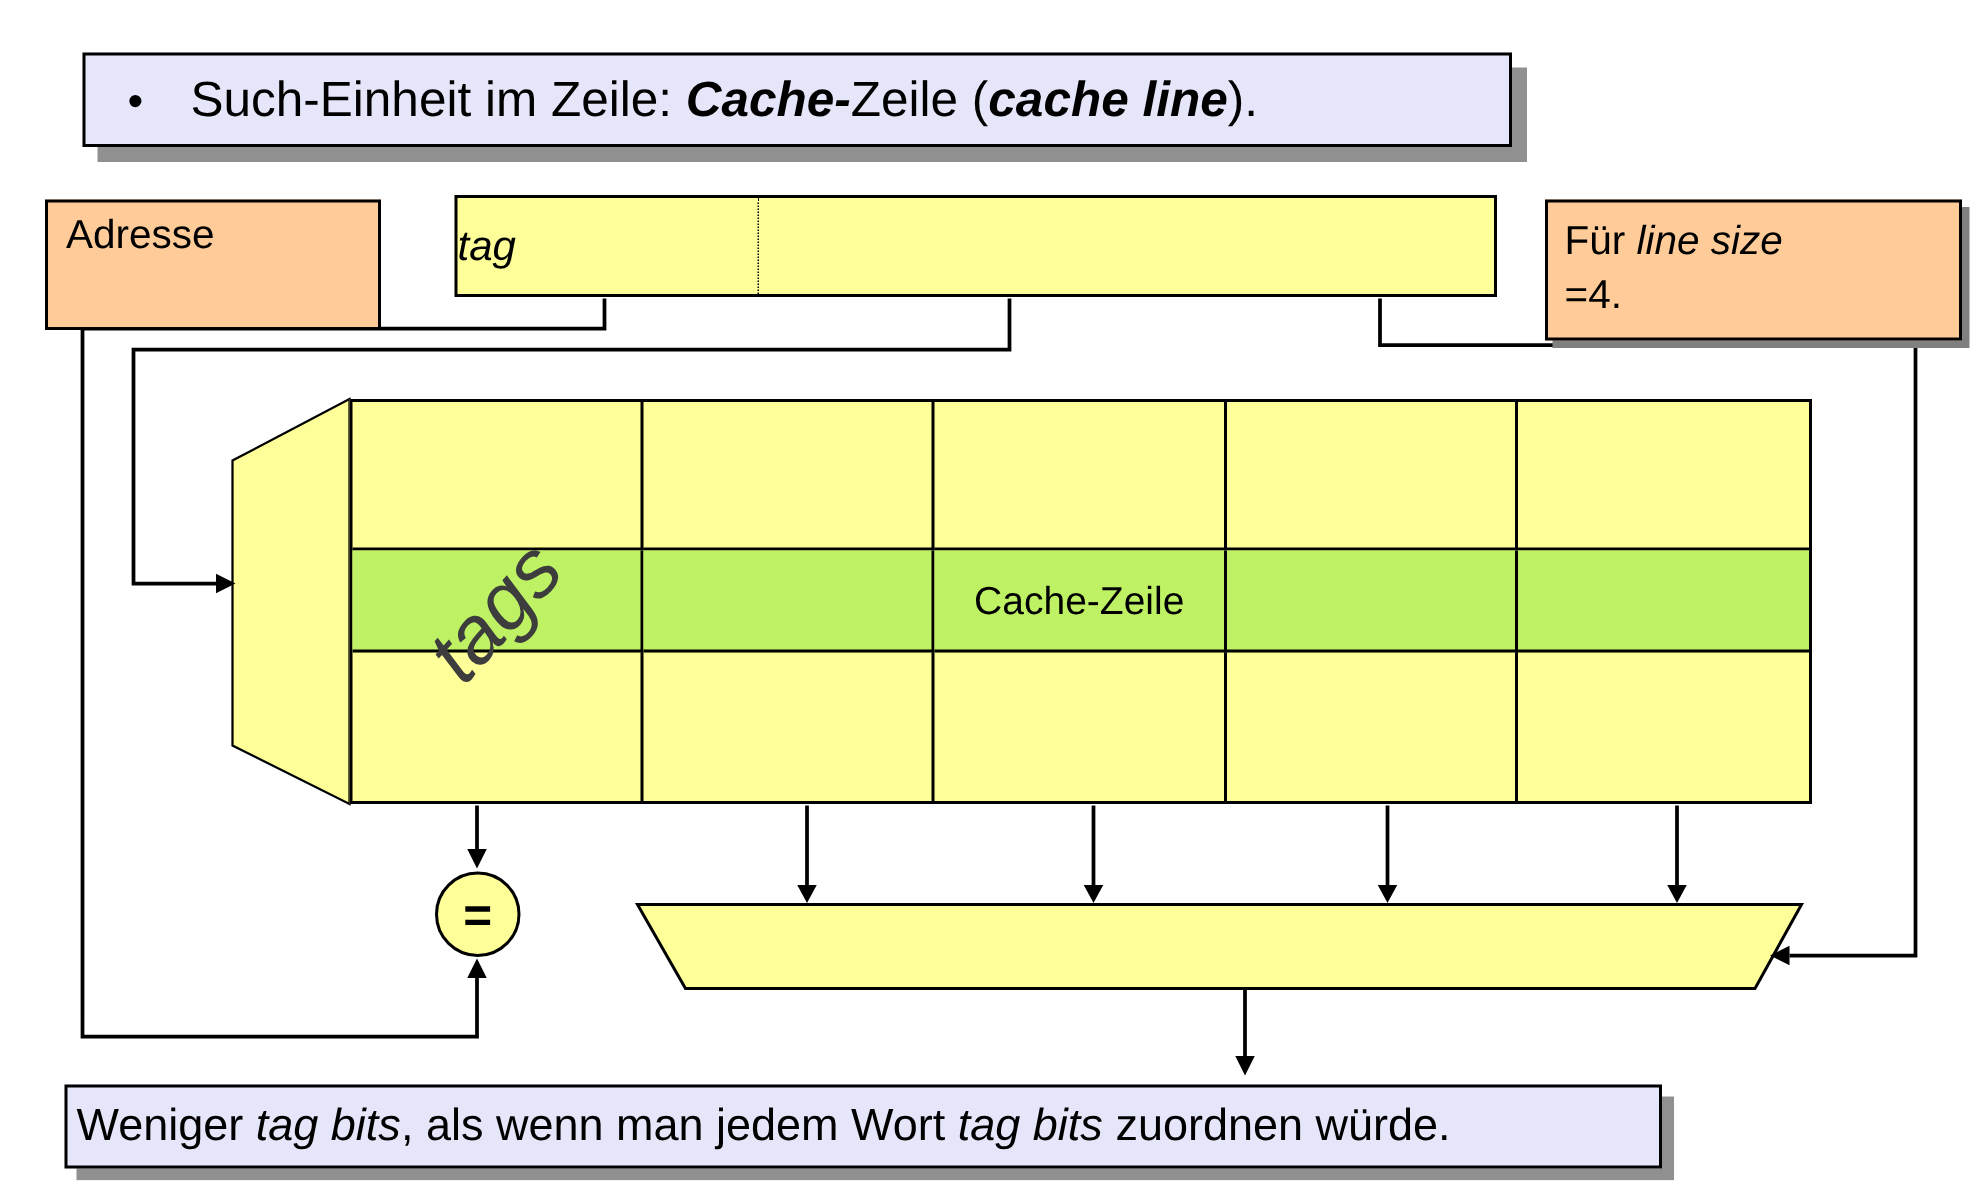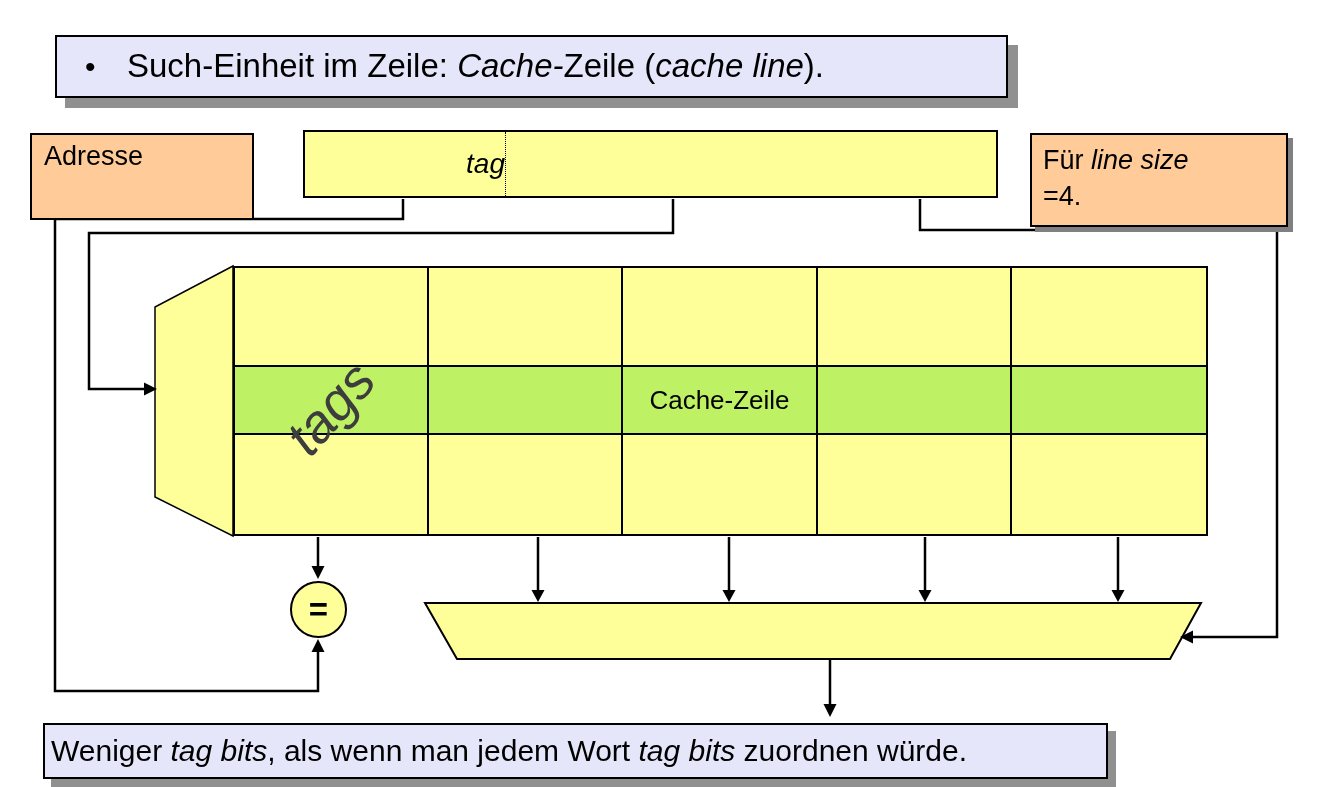--- a/index.html
+++ b/index.html
@@ -5,47 +5,47 @@
   html,body{margin:0;padding:0;background:#fff;}
   #canvas{
     position:relative;width:1323px;height:787px;background:#ffffff;
     font-family:"Liberation Sans","DejaVu Sans",sans-serif;color:#000;overflow:hidden;
   }
   .abs{position:absolute;box-sizing:border-box;}
   
   .seg-n{font-style:normal;font-weight:normal;}
   .seg-i{font-style:italic;}
   .seg-b{font-weight:normal;margin-top:40px;}
-  .seg-bi{font-weight:normal;font-style:italic;text-align:right;}
+  .seg-bi{font-weight:bold;font-style:italic;text-align:right;}
 
   
   .banner{
     background:#e6e6fa;border:2px solid #000;
     white-space:nowrap;overflow:hidden;
   }
   #title-box{left:55px;top:35px;width:953px;height:63px;
     font-size:33px;line-height:58px;padding-left:28px;
     box-shadow:10px 10px 0 #909090;}
   #title-box .bullet{display:inline-block;width:42px;font-size:30px;}
   #bottom-box{left:43px;top:723px;width:1065px;height:56px;
     font-size:30px;line-height:51px;padding-left:6px;
     box-shadow:8px 8px 0 #909090;}
 
   
   .orange{background:#ffcc99;border:2px solid #000;}
   #adresse-box{left:30px;top:133px;width:224px;height:87px;
     font-size:27px;padding:6px 0 0 12px;}
-  #fuer-box{left:1030px;top:133px;width:258px;height:94px;
+  #fuer-box{left:1030px;top:133px;width:278px;height:94px;
     font-size:27px;line-height:36px;padding:7px 0 0 11px;
     box-shadow:5px 5px 0 #808080;}
 
   
   #address-field{left:303px;top:130px;width:695px;height:68px;
     background:#ffff99;border:2px solid #000;display:flex;}
-  #address-field .sect{height:100%;display:flex;align-items:center;justify-content:flex-end;
+  #address-field .sect{height:100%;display:flex;align-items:center;justify-content:flex-start;
     font-size:28px;}
   #address-field .sect + .sect{border-left:1px dotted #000;}
   #sect-tag{width:200px;font-style:italic;}
   #sect-index{width:349px;}
   #sect-offset{flex:1;}
 
   
   #cache-table{left:233px;top:266px;width:975px;height:270px;
     border:2px solid #000;background:#ffff99;
     display:grid;grid-template-columns:repeat(5,1fr);grid-template-rows:99px 68px 1fr;}

